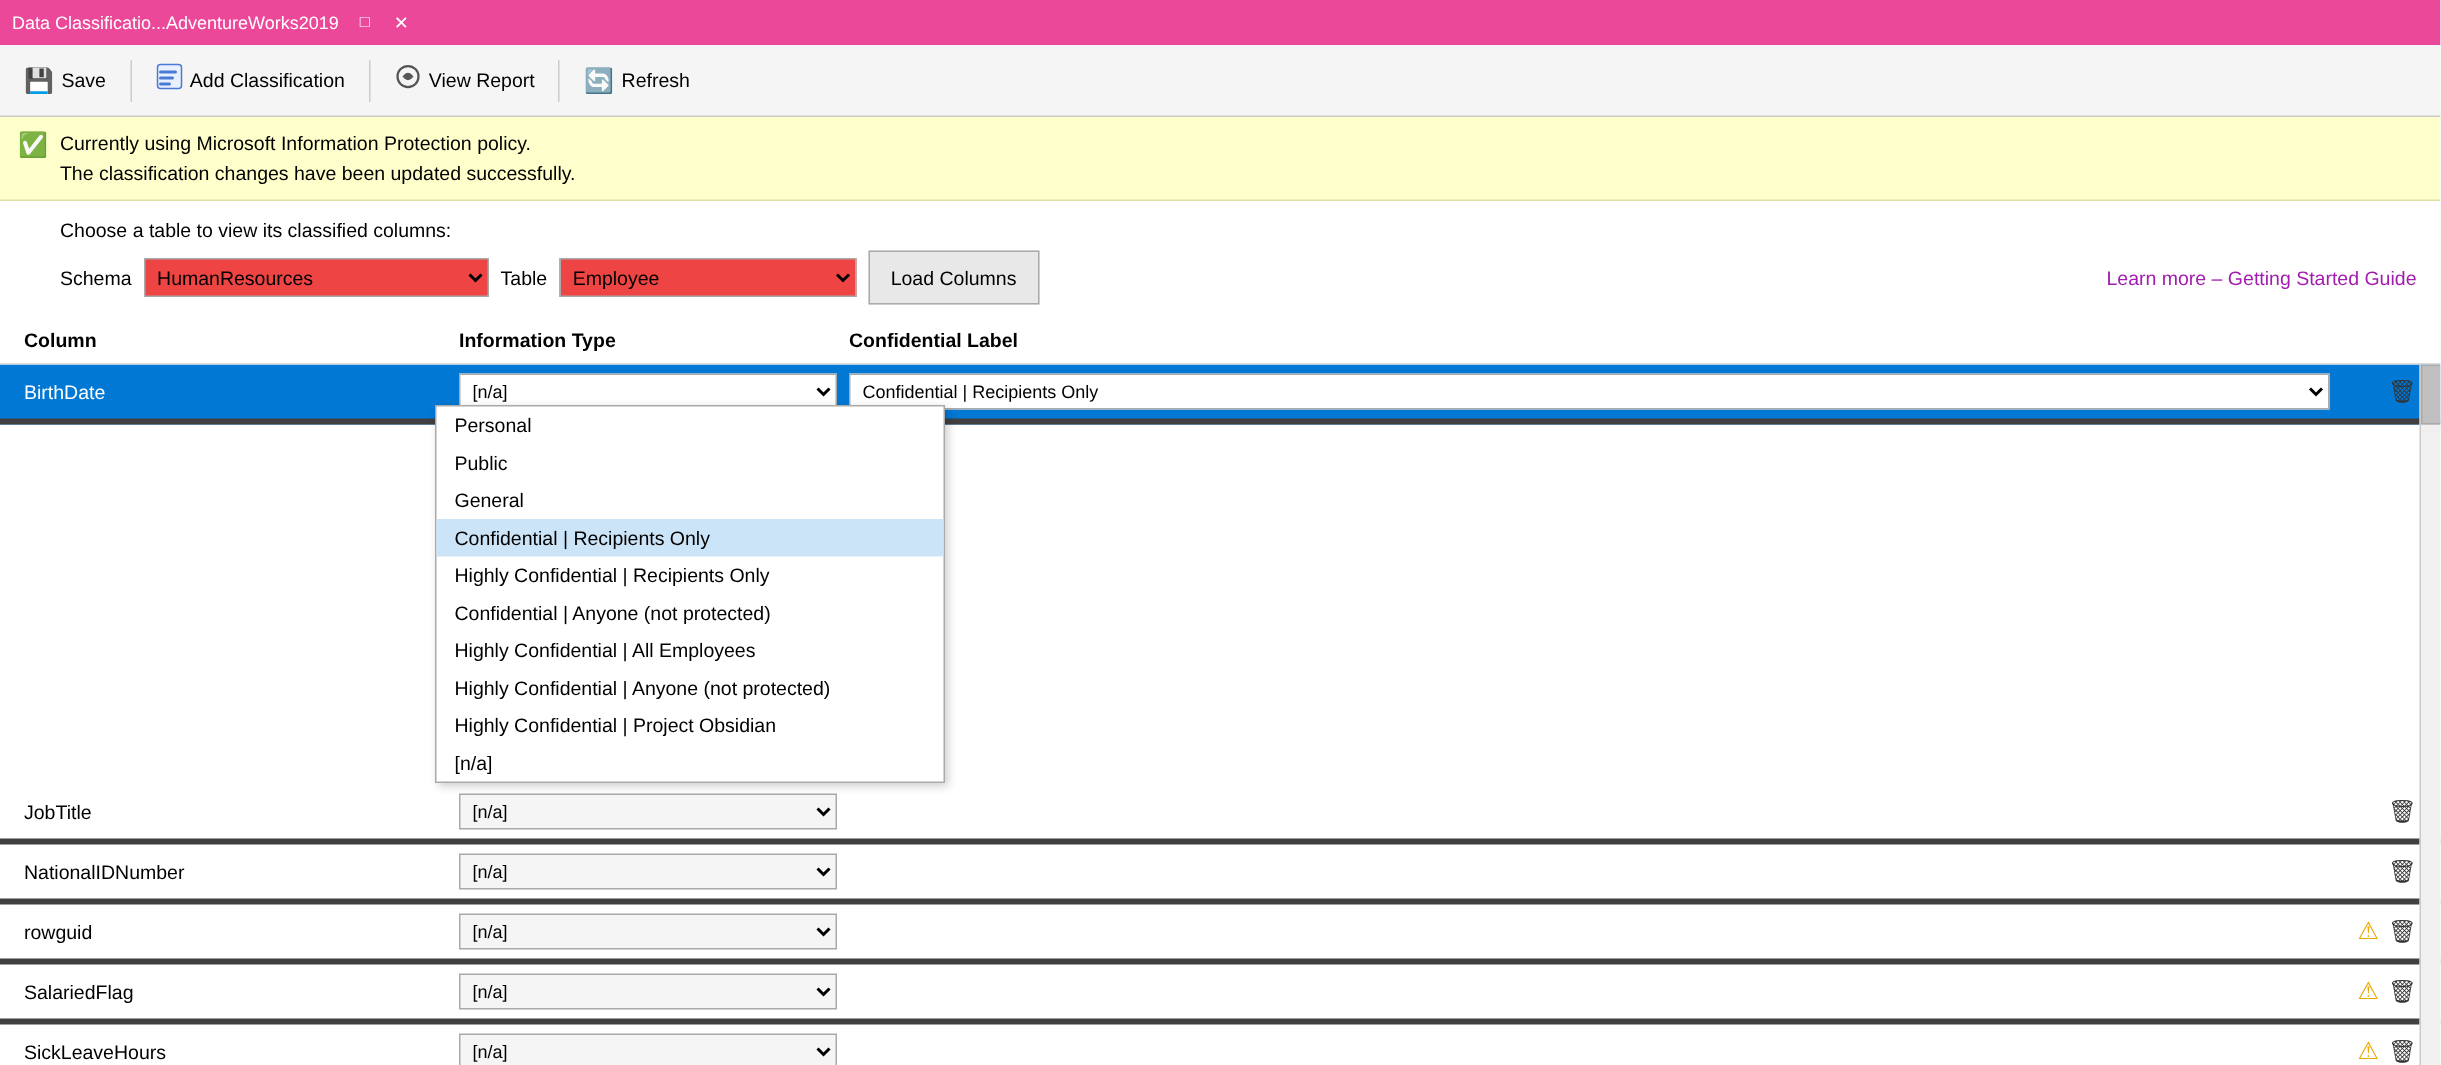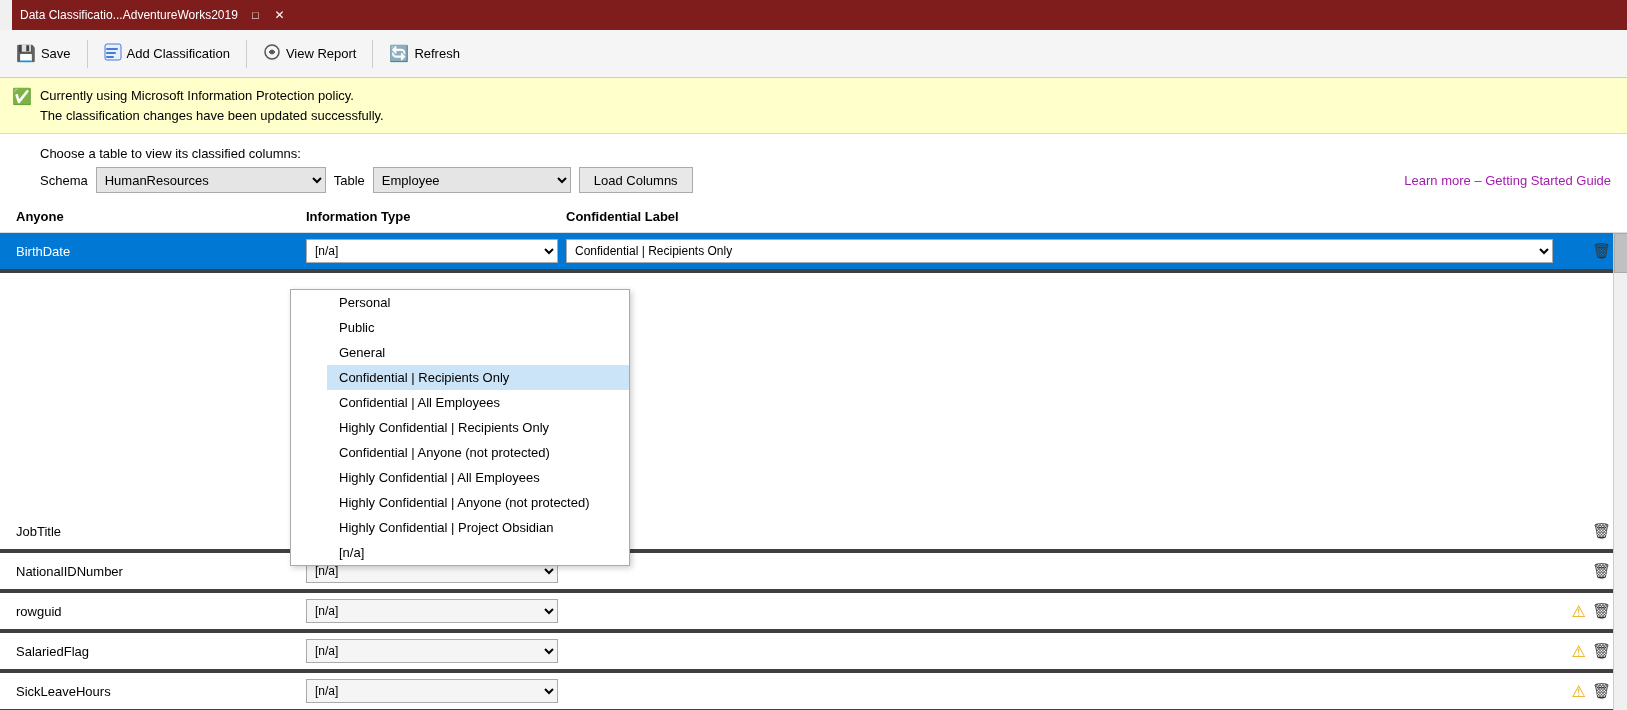--- a/index.html
+++ b/index.html
@@ -8,29 +8,28 @@
       font-size: 13px;
       background: #f0f0f0;
       color: #000;
       width: 1627px;
       height: 710px;
       overflow: hidden;
     }
 
     
     .title-bar {
-      background: #7f1d1d;
+      background: #ec4899;
       color: #fff;
       height: 30px;
       display: flex;
       align-items: center;
       padding: 0 8px;
       font-size: 12px;
       gap: 8px;
-      margin-left: 12px;
     }
     .title-bar-controls {
       display: flex;
       gap: 4px;
     }
     .title-bar-btn {
       background: none;
       border: none;
       color: #fff;
       cursor: pointer;
@@ -94,29 +93,29 @@
       color: #00aa00;
       font-size: 16px;
       margin-top: 1px;
     }
     .notification-text {
       line-height: 1.5;
     }
     .chooser-select {
       height: 26px;
       border: 1px solid #aaa;
-      background: #e5e5e5;
+      background: #ef4444;
       font-size: 13px;
       padding: 0 4px;
       cursor: pointer;
     }
     .schema-select { width: 230px; }
     .table-select { width: 198px; }
     .load-btn {
-      height: 26px;
+      height: 36px;
       padding: 0 14px;
       border: 1px solid #aaa;
       background: #e8e8e8;
       cursor: pointer;
       font-size: 13px;
     }
 
     .learn-more {
       margin-left: auto;
       color: #a21caf;
@@ -199,28 +198,27 @@
     }
 
     .warn-icon {
       color: #e6a800;
       font-size: 16px;
     }
 
     
     .dropdown-overlay {
       position: absolute;
-      top: 56px;
+      top: 27px;
       left: 290px;
       width: 340px;
       background: #fff;
       border: 1px solid #aaa;
       box-shadow: 2px 2px 6px rgba(0,0,0,0.2);
       z-index: 100;
-      padding-left: 36px;
     }
     .dropdown-item {
       padding: 5px 12px;
       font-size: 13px;
       cursor: pointer;
       color: #000;
     }
     .dropdown-item.selected-item {
       background: #cce4f7;
     }
@@ -326,21 +324,21 @@
         <option>Department</option>
         <option>Shift</option>
         <option>JobCandidate</option>
       </select>
       <button class="load-btn">Load Columns</button>
       <a class="learn-more" href="#">Learn more – Getting Started Guide</a>
     </div>
   </div>
 
   <div class="data-table-header">
-    <div>Anyone</div>
+    <div>Column</div>
     <div>Information Type</div>
     <div>Confidential Label</div>
     <div></div>
   </div>
 
   <div class="data-table-body">
 
     <div class="data-row selected">
       <div class="col-name">BirthDate</div>
       <div class="col-info-type">
@@ -356,21 +354,20 @@
       <div class="col-actions">
         <span class="delete-icon">🗑</span>
       </div>
     </div>
 
     <div class="dropdown-overlay">
       <div class="dropdown-item">Personal</div>
       <div class="dropdown-item">Public</div>
       <div class="dropdown-item">General</div>
       <div class="dropdown-item selected-item">Confidential | Recipients Only</div>
-      <div class="dropdown-item">Confidential | All Employees</div>
       <div class="dropdown-item">Highly Confidential | Recipients Only</div>
       <div class="dropdown-item">Confidential | Anyone (not protected)</div>
       <div class="dropdown-item">Highly Confidential | All Employees</div>
       <div class="dropdown-item">Highly Confidential | Anyone (not protected)</div>
       <div class="dropdown-item">Highly Confidential | Project Obsidian</div>
       <div class="dropdown-item">[n/a]</div>
     </div>
 
     <div class="data-row" style="margin-top:240px;">
       <div class="col-name">JobTitle</div>

